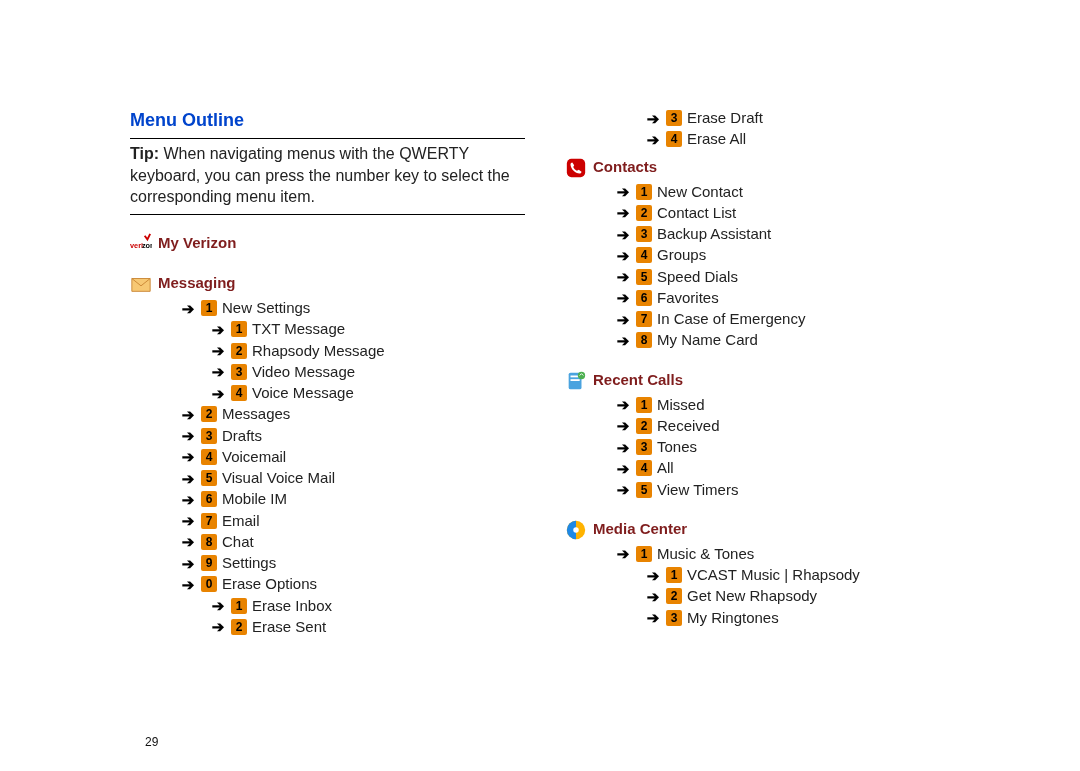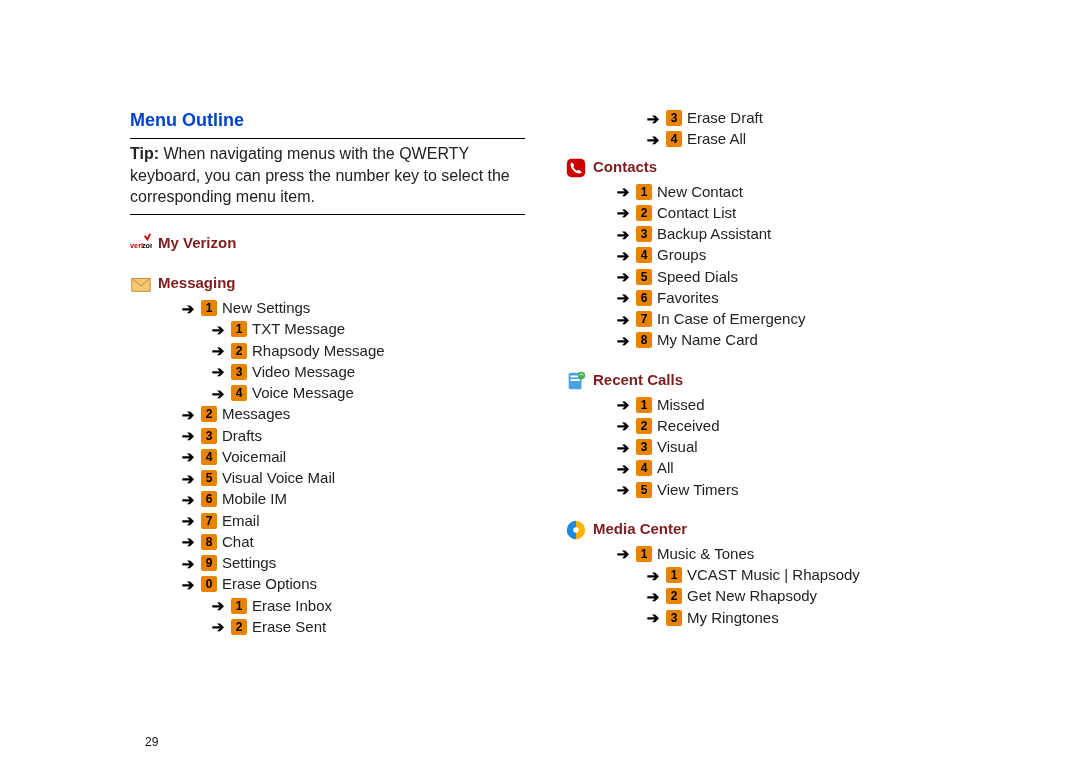--- a/index.html
+++ b/index.html
@@ -319,21 +319,21 @@
           <span class="item-label">Missed</span>
         </div>
         <div class="item-row">
           <span class="arrow">➔</span>
           <span class="numbox">2</span>
           <span class="item-label">Received</span>
         </div>
         <div class="item-row">
           <span class="arrow">➔</span>
           <span class="numbox">3</span>
-          <span class="item-label">Visual</span>
+          <span class="item-label">Tones</span>
         </div>
         <div class="item-row">
           <span class="arrow">➔</span>
           <span class="numbox">4</span>
           <span class="item-label">All</span>
         </div>
         <div class="item-row">
           <span class="arrow">➔</span>
           <span class="numbox">5</span>
           <span class="item-label">View Timers</span>

